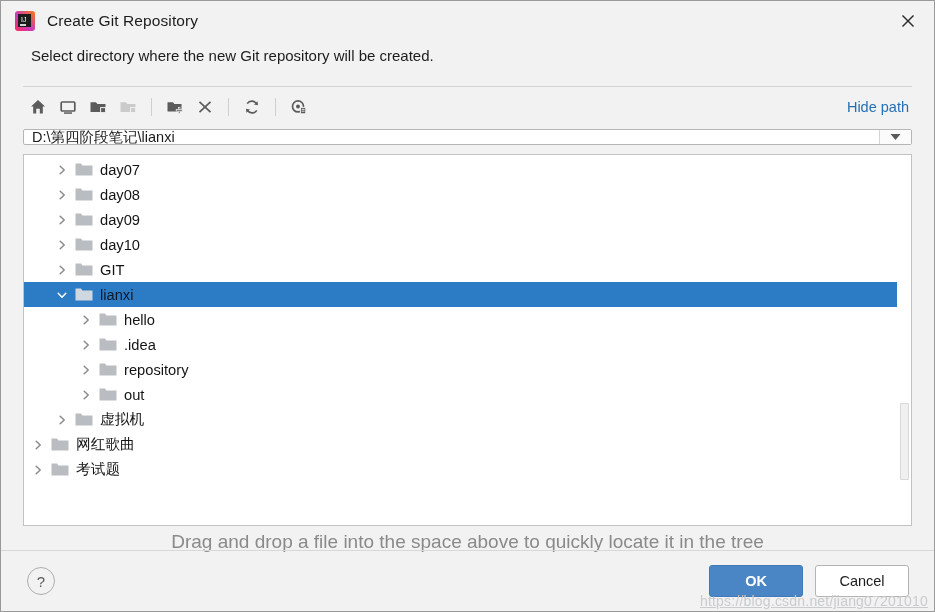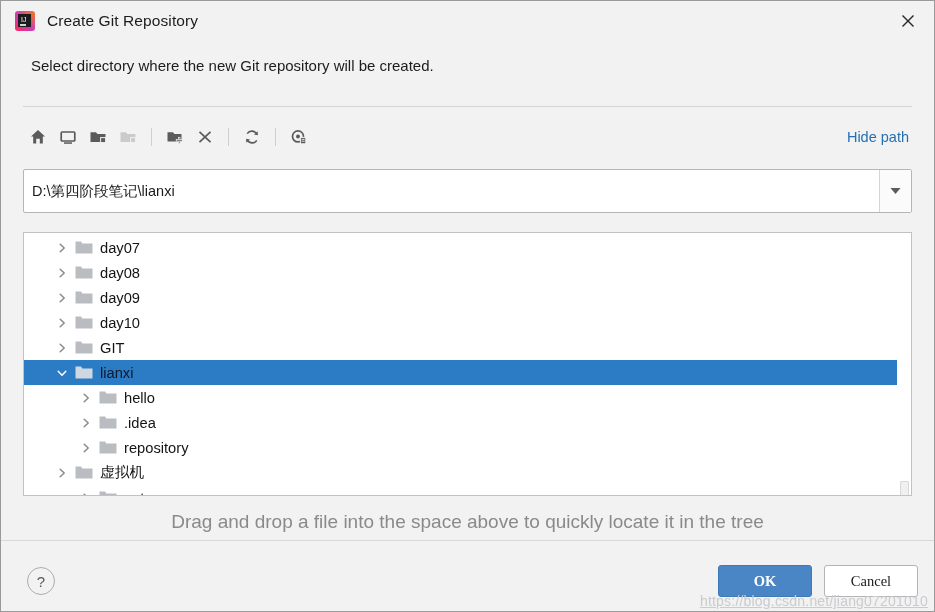--- a/index.html
+++ b/index.html
@@ -12,21 +12,20 @@
   }
 
   #dialog {
     position: relative;
     width: 935px;
     height: 612px;
     background: #f2f2f2;
     border: 1px solid #9a9a9a;
     display: flex;
     flex-direction: column;
-    gap: 10px;
   }
 
   
   .titlebar {
     height: 40px;
     min-height: 40px;
     background: #f2f2f2;
     display: flex;
     align-items: center;
     padding-left: 14px;
@@ -90,21 +89,21 @@
     right: 25px;
     font-size: 14.5px;
     color: #2470b3;
     cursor: default;
   }
 
   
   .pathrow {
     margin: 2px 22px 0 22px;
     display: flex;
-    height: 44px;
+    height: 16px;
     border: 1px solid #b6b6b6;
     background: #ffffff;
     border-radius: 2px;
   }
   .path-input {
     flex: 1;
     border: none;
     outline: none;
     background: transparent;
     font-family: "Liberation Sans", "DejaVu Sans", sans-serif;
@@ -202,24 +201,23 @@
     border: 1px solid #adadad;
     border-radius: 50%;
     display: flex; align-items: center; justify-content: center;
     font-size: 15px;
     color: #5a5a5a;
     cursor: default;
     margin-left: 4px;
   }
   .btns {
     position: absolute;
-    right: 16px;
+    right: 25px;
     display: flex;
     gap: 12px;
-    font-family: Liberation Serif, serif;
   }
   .btn {
     height: 32px;
     min-width: 94px;
     border-radius: 3px;
     font-size: 14.5px;
     display: flex; align-items: center; justify-content: center;
     cursor: default;
   }
   .btn-ok {
@@ -464,42 +462,42 @@
             <svg width="12" height="12" viewBox="0 0 12 12">
               <path d="M4.2 2.2 L8.2 6 L4.2 9.8" fill="none" stroke="#8a8a8a" stroke-width="1.5" stroke-linecap="round" stroke-linejoin="round"></path>
             </svg>
           </span>
           <span class="tfolder"><svg width="18" height="15" viewBox="0 0 18 15">
               <path d="M0.5 1.5 H6 L7.4 3.4 H17.5 V13.5 H0.5 Z" fill="#b9bdc1"></path>
             </svg></span>
           <span class="tlabel">repository</span>
         </div>
         <div class="trow">
+          <span style="display: inline-block; flex: 0 0 auto; width: 54px;"></span>
+          <span class="twist">
+            <svg width="12" height="12" viewBox="0 0 12 12">
+              <path d="M4.2 2.2 L8.2 6 L4.2 9.8" fill="none" stroke="#8a8a8a" stroke-width="1.5" stroke-linecap="round" stroke-linejoin="round"></path>
+            </svg>
+          </span>
+          <span class="tfolder"><svg width="18" height="15" viewBox="0 0 18 15">
+              <path d="M0.5 1.5 H6 L7.4 3.4 H17.5 V13.5 H0.5 Z" fill="#b9bdc1"></path>
+            </svg></span>
+          <span class="tlabel">out</span>
+        </div>
+        <div class="trow">
           <span style="display: inline-block; flex: 0 0 auto; width: 30px;"></span>
           <span class="twist">
             <svg width="12" height="12" viewBox="0 0 12 12">
               <path d="M4.2 2.2 L8.2 6 L4.2 9.8" fill="none" stroke="#8a8a8a" stroke-width="1.5" stroke-linecap="round" stroke-linejoin="round"></path>
             </svg>
           </span>
           <span class="tfolder"><svg width="18" height="15" viewBox="0 0 18 15">
               <path d="M0.5 1.5 H6 L7.4 3.4 H17.5 V13.5 H0.5 Z" fill="#b9bdc1"></path>
             </svg></span>
           <span class="tlabel">虚拟机</span>
-        </div>
-        <div class="trow">
-          <span style="display: inline-block; flex: 0 0 auto; width: 54px;"></span>
-          <span class="twist">
-            <svg width="12" height="12" viewBox="0 0 12 12">
-              <path d="M4.2 2.2 L8.2 6 L4.2 9.8" fill="none" stroke="#8a8a8a" stroke-width="1.5" stroke-linecap="round" stroke-linejoin="round"></path>
-            </svg>
-          </span>
-          <span class="tfolder"><svg width="18" height="15" viewBox="0 0 18 15">
-              <path d="M0.5 1.5 H6 L7.4 3.4 H17.5 V13.5 H0.5 Z" fill="#b9bdc1"></path>
-            </svg></span>
-          <span class="tlabel">out</span>
         </div>
         <div class="trow">
           <span style="display: inline-block; flex: 0 0 auto; width: 6px;"></span>
           <span class="twist">
             <svg width="12" height="12" viewBox="0 0 12 12">
               <path d="M4.2 2.2 L8.2 6 L4.2 9.8" fill="none" stroke="#8a8a8a" stroke-width="1.5" stroke-linecap="round" stroke-linejoin="round"></path>
             </svg>
           </span>
           <span class="tfolder"><svg width="18" height="15" viewBox="0 0 18 15">
               <path d="M0.5 1.5 H6 L7.4 3.4 H17.5 V13.5 H0.5 Z" fill="#b9bdc1"></path>

